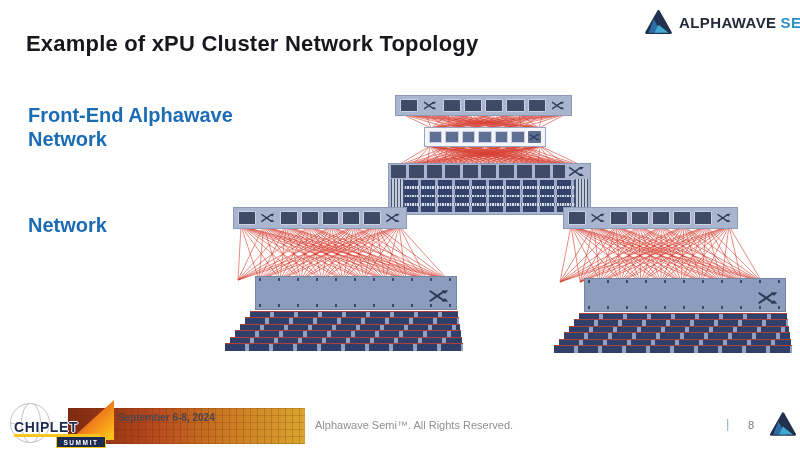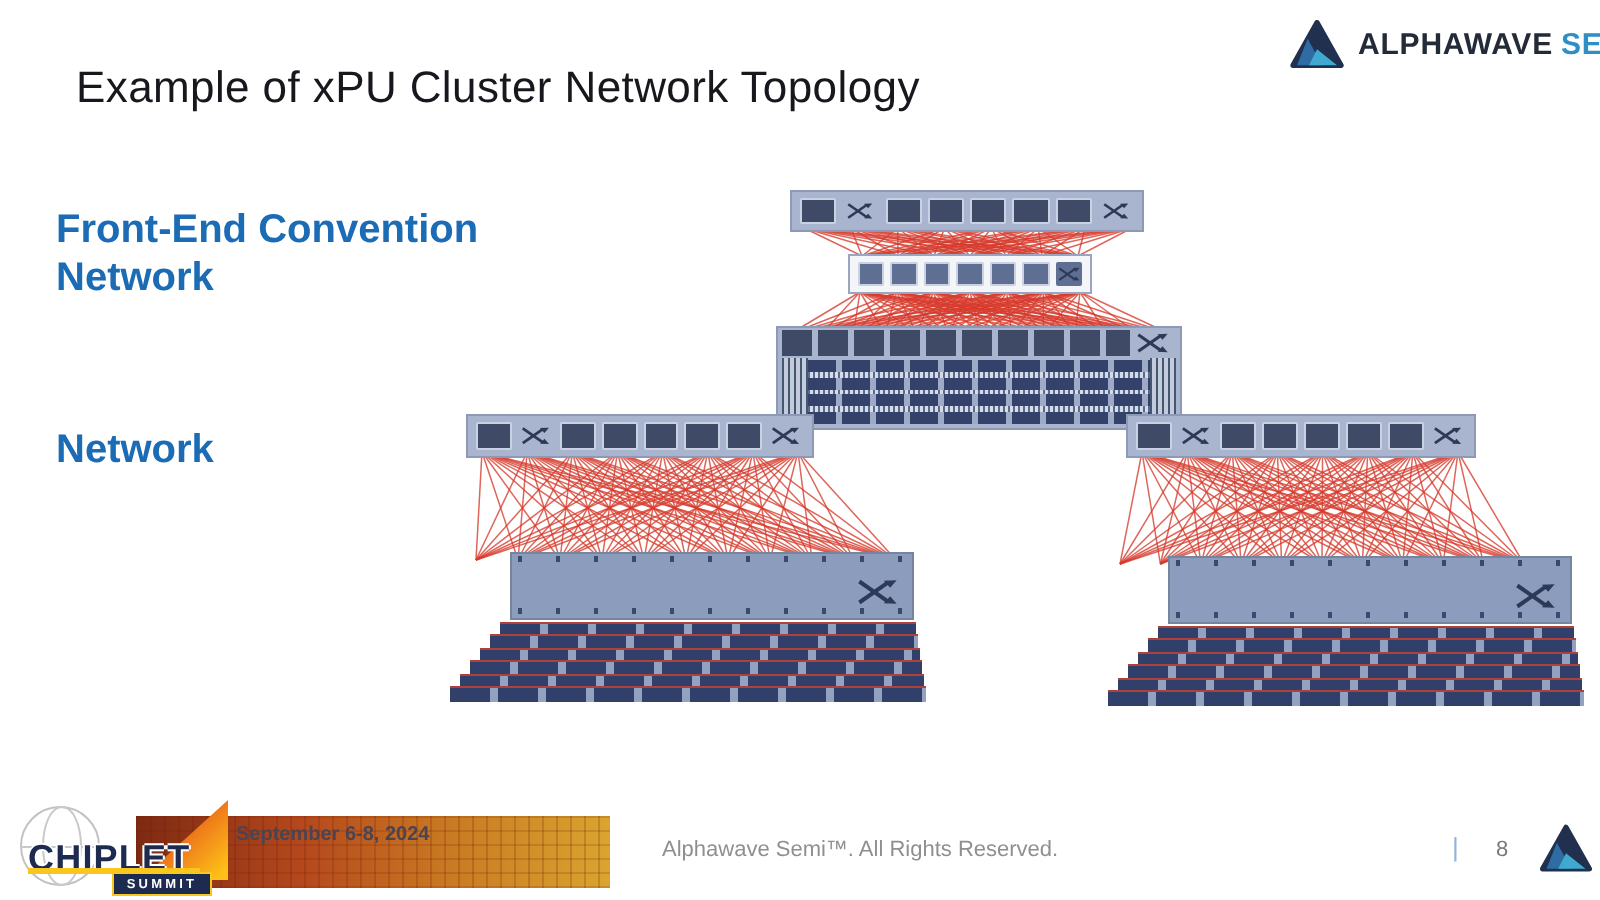--- a/index.html
+++ b/index.html
@@ -1,20 +1,20 @@
 <!DOCTYPE html>
 <html><head>
 <meta charset="utf-8">
 <style>
   html,body{margin:0;padding:0;background:#e8e8e8;}
   .slide{position:relative;width:800px;height:450px;background:#ffffff;overflow:hidden;
          font-family:"Liberation Sans", sans-serif;}
 
   
-  .title{position:absolute;left:38px;top:31px;font-size:22px;font-weight:normal;color:#17171d;letter-spacing:.2px;}
+  .title{position:absolute;left:26px;top:31px;font-size:22px;font-weight:bold;color:#17171d;letter-spacing:.2px;}
   .brand{position:absolute;left:645px;top:10px;display:flex;align-items:center;gap:7px;}
   .brand .wordmark{font-size:15px;font-weight:600;color:#232a38;letter-spacing:.4px;}
   .brand .semi{color:#2e8fc5;font-weight:700;margin-left:4px;}
 
   
   .side-label{position:absolute;left:28px;font-size:20px;font-weight:bold;color:#1b6cb5;line-height:1.22;}
   .side-label.fe{top:103px;}
   .side-label.be{top:213px;}
 
   
@@ -63,34 +63,34 @@
 
   
   .chiplet-logo{position:absolute;left:4px;top:398px;width:112px;height:50px;z-index:4;}
   .globe{position:absolute;left:6px;top:5px;width:40px;height:40px;border:1.5px solid #c2c2c2;border-radius:50%;box-sizing:border-box;}
   .globe .mer{position:absolute;left:50%;top:-1px;bottom:-1px;width:46%;margin-left:-23%;
         border:1px solid #c9c9c9;border-radius:50%;}
   .globe .eq{position:absolute;left:-1px;right:-1px;top:50%;border-top:1px solid #c9c9c9;}
   .chiplet-tri{position:absolute;left:66px;top:2px;width:44px;height:40px;
         clip-path:polygon(100% 0,100% 100%,0 100%);
         background:linear-gradient(135deg,#d2232a 8%,#f07f1a 55%,#fcc018 92%);}
-  .chiplet-word{position:absolute;left:10px;top:21px;font-size:18px;font-weight:bold;color:#1d2b50;letter-spacing:.6px;
+  .chiplet-word{position:absolute;left:10px;top:21px;font-size:14px;font-weight:bold;color:#1d2b50;letter-spacing:.6px;
         text-shadow:1px 0 0 #fff,-1px 0 0 #fff,0 1px 0 #fff,0 -1px 0 #fff;}
   .chiplet-underline{position:absolute;left:10px;top:36px;width:86px;height:3px;background:#f8c61c;}
   .summit-box{position:absolute;left:52px;top:38px;width:48px;height:10px;background:#1d2b50;border:1px solid #f8c61c;
         color:#ffffff;font-size:6.5px;font-weight:bold;letter-spacing:1.6px;display:flex;align-items:center;justify-content:center;}
   .event-banner{position:absolute;left:68px;top:408px;width:237px;height:36px;z-index:3;box-sizing:border-box;
         padding:4px 0 0 50px;
         background-image:
           repeating-linear-gradient(90deg,rgba(110,30,10,.22) 0 1px,transparent 1px 7px),
           repeating-linear-gradient(0deg,rgba(110,30,10,.18) 0 1px,transparent 1px 7px),
           linear-gradient(90deg,#7d2a12,#b5481c 35%,#c97822 65%,#d9a52e);}
   .event-banner .date{font-size:10px;font-weight:bold;color:#4c4450;}
   .event-banner .venue,.event-banner .url{font-size:8.5px;font-weight:bold;color:#564a48;}
-  .copyright{position:absolute;left:315px;top:419px;font-size:11px;color:#8f8f8f;margin-left:16px;}
+  .copyright{position:absolute;left:315px;top:419px;font-size:11px;color:#8f8f8f;}
   .page-sep{position:absolute;left:726px;top:416px;font-size:13px;color:#8fb3d9;}
   .page-num{position:absolute;left:748px;top:419px;font-size:11px;color:#777777;}
   .footer-logo{position:absolute;left:770px;top:412px;}
 </style>
 </head>
 <body>
 
 <div class="slide">
 
   <div class="title">Example of xPU Cluster Network Topology</div>
@@ -100,21 +100,21 @@
       <polygon points="20,2 38,34 2,34" fill="#22304f" stroke="#22304f" stroke-width="4" stroke-linejoin="round"></polygon>
       <polygon points="13,14 24,34 5,34" fill="#2e6ca3"></polygon>
       <polygon points="20,22 35,34 14,34" fill="#3fa9cf"></polygon>
     </svg>
     <span class="wordmark">
       <span>ALPHAWAVE</span><span class="semi">SEMI</span>
     </span>
   </div>
 
   <div class="side-label fe">
-    <div>Front-End Convention</div>
+    <div>Front-End Alphawave</div>
     <div>Network</div>
   </div>
   <div class="side-label be">
     <div>Network</div>
   </div>
 
   <svg id="fans">
       <line x1="402" y1="114" x2="431" y2="128"></line>
       <line x1="402" y1="114" x2="449" y2="128"></line>
       <line x1="402" y1="114" x2="467" y2="128"></line>

